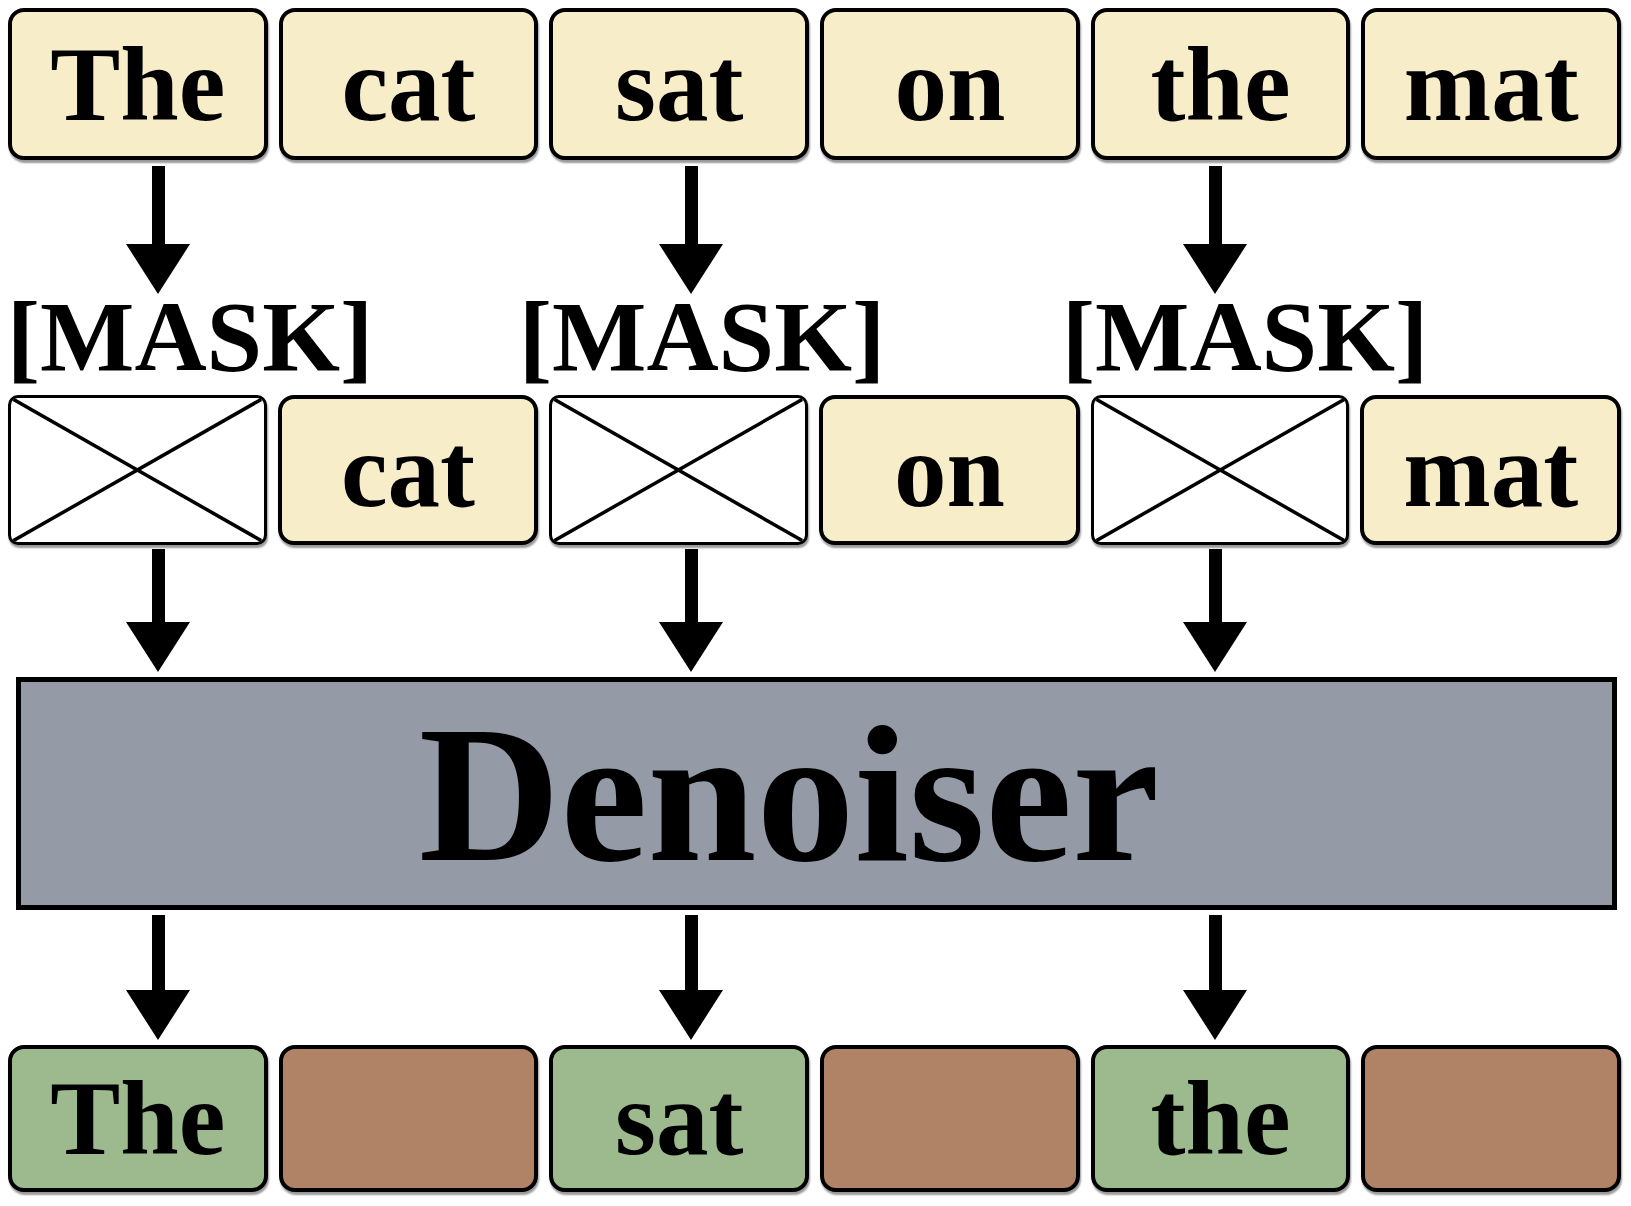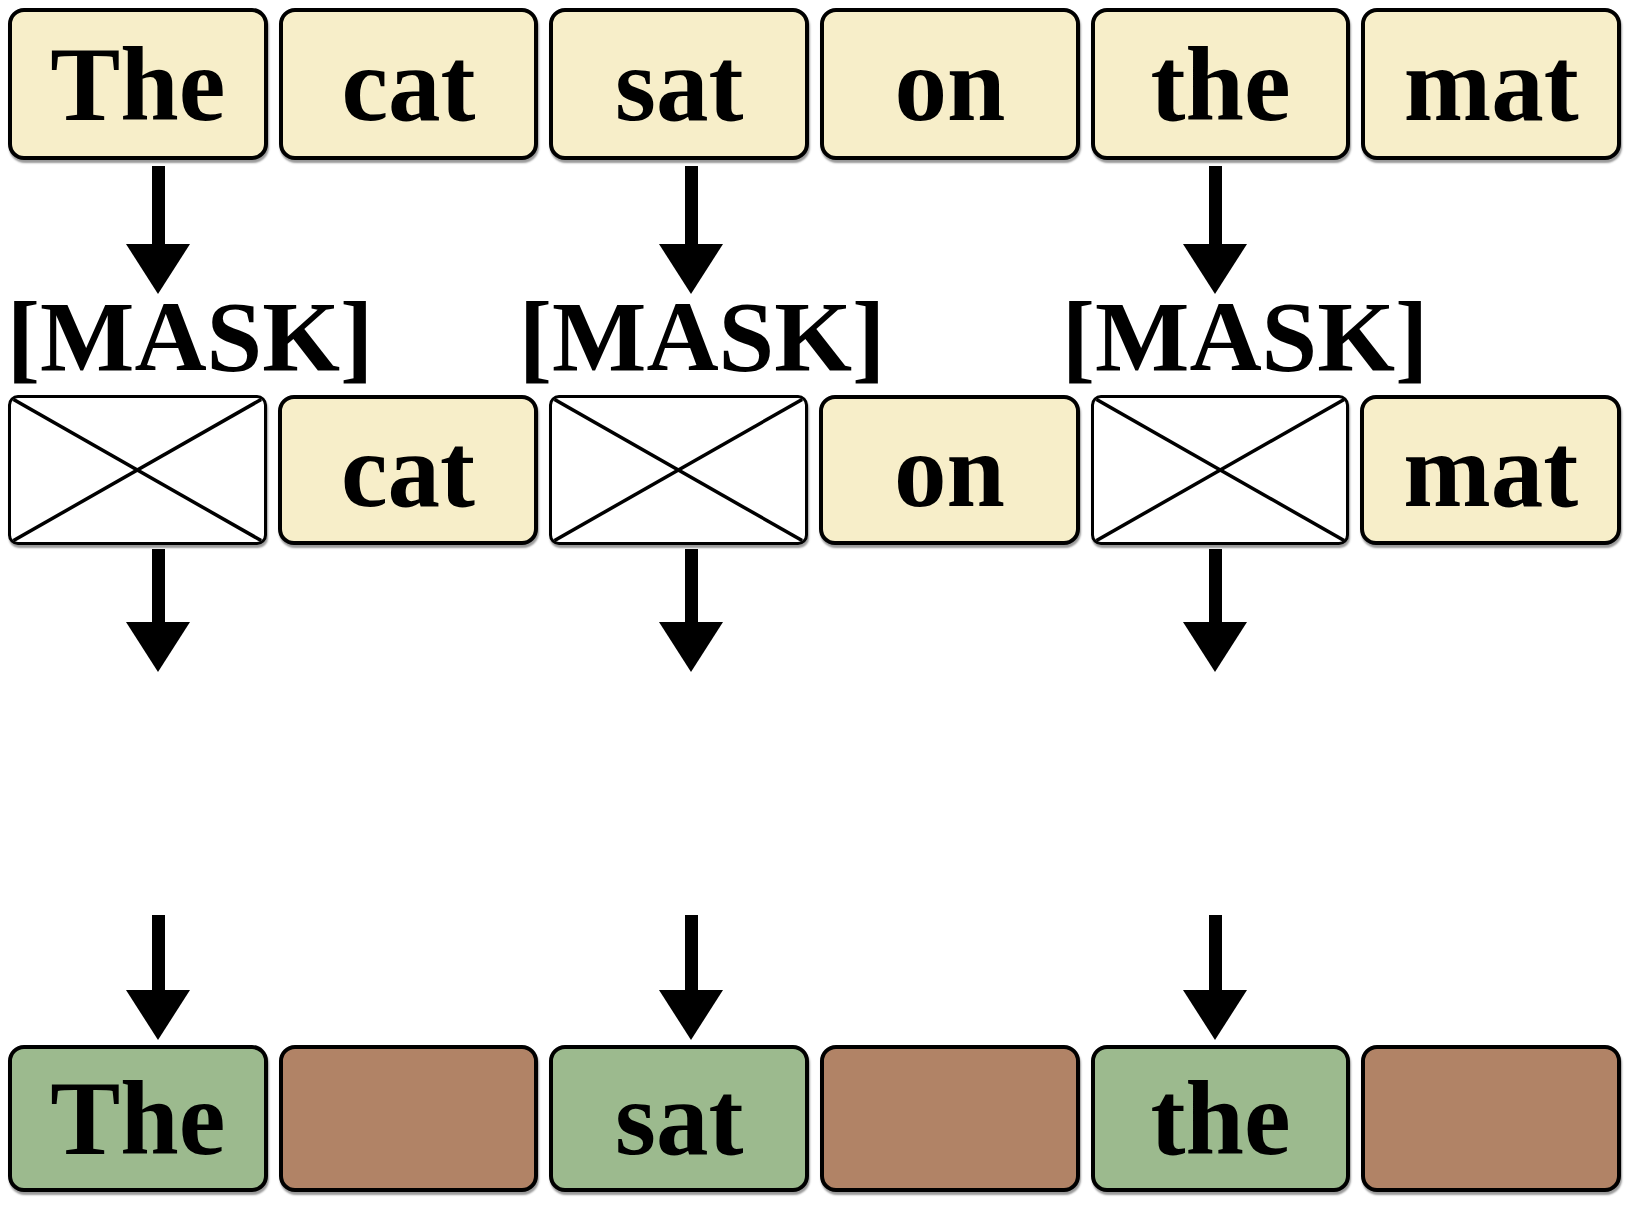--- a/index.html
+++ b/index.html
@@ -133,20 +133,21 @@
     </div>
   <div class="arrow set2 ax2">
       <div class="shaft"></div>
       <div class="head"></div>
     </div>
   <div class="arrow set2 ax3">
       <div class="shaft"></div>
       <div class="head"></div>
     </div>
 
+  <div id="denoiser">Denoiser</div>
 
   <div class="arrow set3 ax1">
       <div class="shaft"></div>
       <div class="head"></div>
     </div>
   <div class="arrow set3 ax2">
       <div class="shaft"></div>
       <div class="head"></div>
     </div>
   <div class="arrow set3 ax3">

